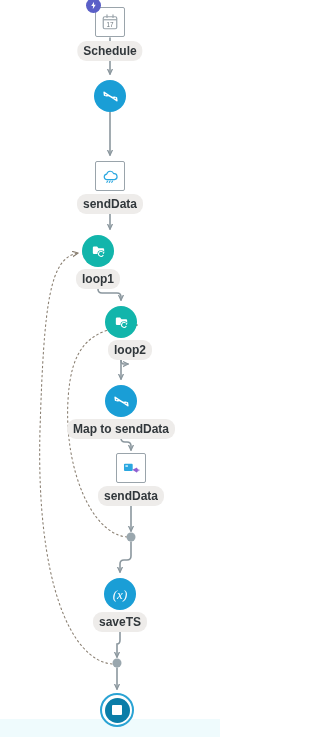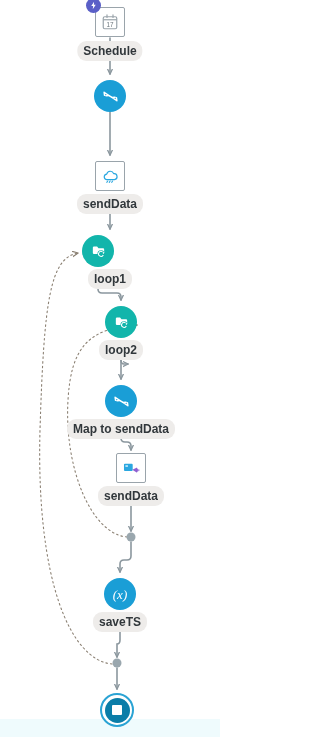--- a/index.html
+++ b/index.html
@@ -229,34 +229,34 @@
     <div class="circ teal">
       <svg width="17" height="17" viewBox="0 0 24 24">
         <path d="M4 6.5 A1.6 1.6 0 0 1 5.6 5 H10 L12 7.4 H18.4 A1.6 1.6 0 0 1 20 9 V14
                  A1.6 1.6 0 0 1 18.4 15.6 H5.6 A1.6 1.6 0 0 1 4 14 Z" fill="#ffffff"></path>
         <circle cx="15.6" cy="15.4" r="5.1" fill="#12b5ab"></circle>
         <circle cx="15.6" cy="15.4" r="3.5" fill="none" stroke="#ffffff" stroke-width="1.5" stroke-dasharray="16 5" transform="rotate(35 15.6 15.4)"></circle>
         <path d="M18.4 13 L19.6 13.4 L19 14.7" fill="none" stroke="#ffffff" stroke-width="1.4" stroke-linecap="round" stroke-linejoin="round"></path>
       </svg>
     </div>
   </div>
-  <div class="label" style="left:98px; top:269px;margin-left:12px;">loop1</div>
+  <div class="label" style="left:98px; top:269px;">loop1</div>
 
   <div class="node" style="left:121px; top:322px;">
     <div class="circ teal">
       <svg width="17" height="17" viewBox="0 0 24 24">
         <path d="M4 6.5 A1.6 1.6 0 0 1 5.6 5 H10 L12 7.4 H18.4 A1.6 1.6 0 0 1 20 9 V14
                  A1.6 1.6 0 0 1 18.4 15.6 H5.6 A1.6 1.6 0 0 1 4 14 Z" fill="#ffffff"></path>
         <circle cx="15.6" cy="15.4" r="5.1" fill="#12b5ab"></circle>
         <circle cx="15.6" cy="15.4" r="3.5" fill="none" stroke="#ffffff" stroke-width="1.5" stroke-dasharray="16 5" transform="rotate(35 15.6 15.4)"></circle>
         <path d="M18.4 13 L19.6 13.4 L19 14.7" fill="none" stroke="#ffffff" stroke-width="1.4" stroke-linecap="round" stroke-linejoin="round"></path>
       </svg>
     </div>
   </div>
-  <div class="label" style="left:121px; top:340px;">loop2</div>
+  <div class="label" style="left:130px; top:340px;">loop2</div>
 
   <div class="node" style="left:121px; top:401px;">
     <div class="circ blue">
       <svg width="17" height="17" viewBox="0 0 24 24">
         <path d="M3 6 L10 10.6 L5.6 11 M3 6 L3.6 10.3" fill="none" stroke="#ffffff" stroke-width="2.1" stroke-linecap="round" stroke-linejoin="round"></path>
         <path d="M21 18 L14 13.4 L18.4 13 M21 18 L20.4 13.7" fill="none" stroke="#ffffff" stroke-width="2.1" stroke-linecap="round" stroke-linejoin="round"></path>
         <path d="M10.5 11 L13.5 13" stroke="#ffffff" stroke-width="2.1" stroke-linecap="round"></path>
       </svg>
     </div>
   </div>

